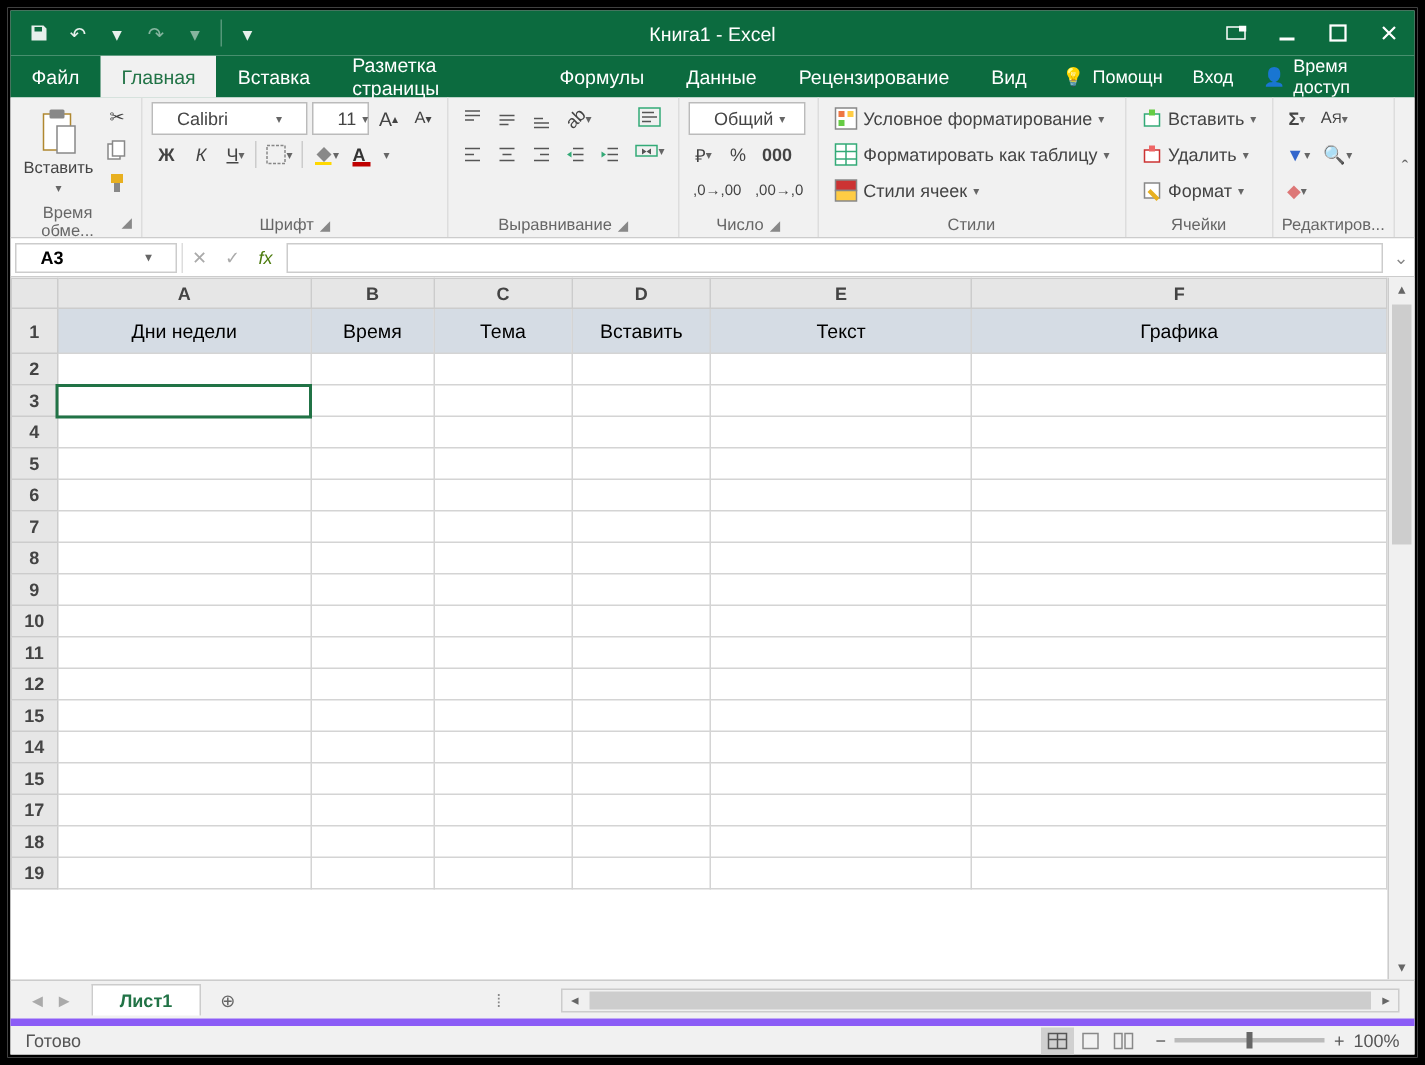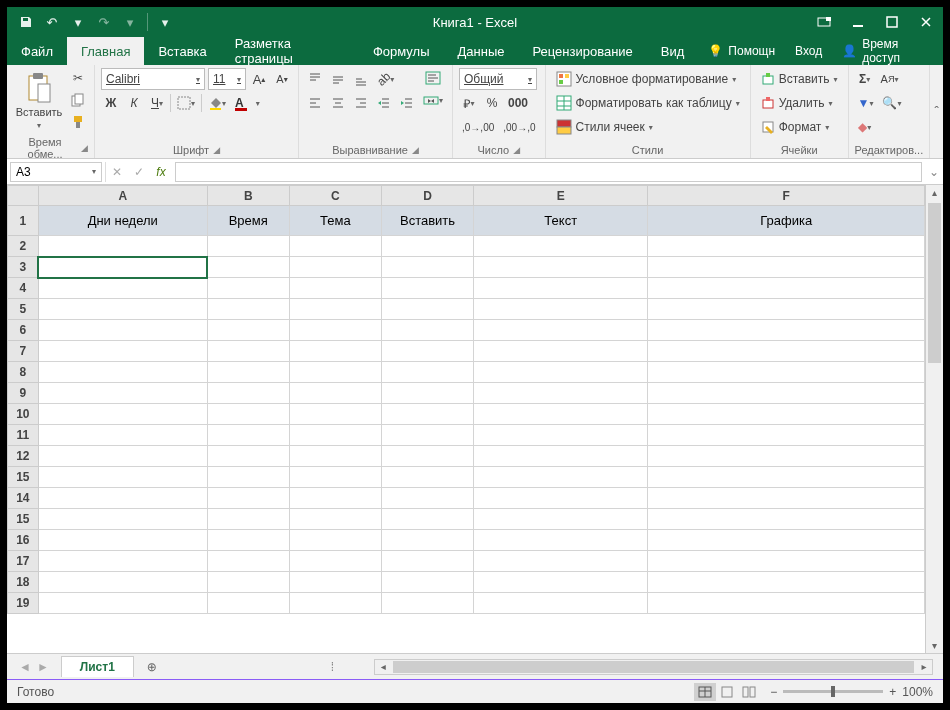--- a/index.html
+++ b/index.html
@@ -20,28 +20,28 @@
 .ribbon { background: #f1f1f1; height: 94px; display: flex; border-bottom: 1px solid #ccc; font-size: 11px; color: #444; }
 .group { display: flex; flex-direction: column; padding: 3px 6px 0; border-right: 1px solid #ddd; }
 .group .gbody { flex: 1; display: flex; align-items: flex-start; gap: 3px; }
 .group .glabel { text-align: center; font-size: 11px; color: #666; padding: 2px 0; display: flex; justify-content: center; align-items: center; gap: 4px; }
 .glabel .dlg { font-size: 9px; color: #888; }
 .bigbtn { display: flex; flex-direction: column; align-items: center; justify-content: center; width: 52px; height: 66px; font-size: 11px; text-align: center; gap: 2px; }
 .biglbl { line-height: 1.1; }
 .col { display: flex; flex-direction: column; gap: 2px; }
 .row { display: flex; align-items: center; gap: 3px; height: 22px; }
 .btn { min-width: 20px; height: 20px; display: flex; align-items: center; justify-content: center; border: 1px solid transparent; font-size: 12px; padding: 0 2px; }
-.combo { border: 1px solid #bbb; background: #fff; height: 22px; display: flex; align-items: center; padding: 0 4px; font-size: 12px; text-decoration: underline; }
+.combo { border: 1px solid #bbb; background: #fff; height: 22px; display: flex; align-items: center; padding: 0 16px; font-size: 12px; }
 .combo .dd { margin-left: auto; font-size: 8px; color: #666; padding-left: 4px; }
 .stylebtn { height: 22px; display: flex; align-items: center; gap: 4px; padding: 0 4px; font-size: 12px; white-space: nowrap; }
 .cellbtn { height: 22px; display: flex; align-items: center; gap: 4px; padding: 0 4px; font-size: 12px; }
 .dd8 { font-size: 8px; color: #666; }
 .collapse { width: 18px; display: flex; align-items: center; justify-content: center; color: #666; font-size: 13px; }
 .fbar { height: 26px; display: flex; align-items: center; border-bottom: 1px solid #ccc; background: #fff; font-size: 12px; }
-.namebox { width: 92px; border: 1px solid #ccc; margin: 2px 3px; height: 20px; display: flex; align-items: center; padding: 0 5px; }
+.namebox { width: 108px; border: 1px solid #ccc; margin: 2px 3px; height: 20px; display: flex; align-items: center; padding: 0 16px; font-weight: bold; }
 .namebox .dd8 { margin-left: auto; }
 .fbar .fsep { width: 1px; height: 20px; background: #ddd; }
 .fbar .fbtn { width: 22px; height: 20px; display: flex; align-items: center; justify-content: center; color: #aaa; font-size: 12px; }
 .fbar .finput { flex: 1; height: 20px; border: 1px solid #ccc; margin: 2px 3px; }
 .fbar .exp { width: 18px; text-align: center; color: #888; }
 .sheet { flex: 1; display: flex; overflow: hidden; background: #fff; }
 .sheet table { border-collapse: collapse; table-layout: fixed; width: 100%; }
 .sheet .corner { width: 30px; height: 20px; background: #e6e6e6; border: 1px solid #ccc; }
 .colhdr { background: #e6e6e6; border: 1px solid #ccc; height: 20px; text-align: center; font-size: 12px; color: #444; }
 .rowhdr { background: #e6e6e6; border: 1px solid #ccc; width: 30px; text-align: center; font-size: 12px; color: #444; height: 21px; }
@@ -51,21 +51,21 @@
 .sheet .vsb { width: 18px; background: #f0f0f0; border-left: 1px solid #ccc; position: relative; }
 .sheet .vsb .thumb { position: absolute; top: 18px; left: 2px; right: 2px; height: 160px; background: #cdcdcd; }
 .sheet .vsb .arr { position: absolute; left: 0; right: 0; text-align: center; font-size: 10px; color: #666; }
 .tabsbar { height: 26px; display: flex; align-items: center; border-top: 1px solid #ccc; background: #f1f1f1; font-size: 12px; }
 .tabsbar .nav { display: flex; gap: 6px; padding: 0 12px; color: #aaa; }
 .wtab { background: #fff; border: 1px solid #ccc; border-bottom: none; padding: 3px 18px; font-size: 12px; color: #217346; font-weight: 600; }
 .newtab { width: 24px; height: 24px; display: flex; align-items: center; justify-content: center; color: #666; margin-left: 6px; }
 .tabsbar .hsb { flex: 1; height: 16px; background: #f0f0f0; border: 1px solid #ccc; margin: 0 10px 0 40px; display: flex; align-items: center; position: relative; }
 .tabsbar .hsb .arr { width: 16px; text-align: center; font-size: 10px; color: #666; }
 .tabsbar .hsb .thumb { height: 12px; flex: 1; background: #cdcdcd; margin: 0 2px; }
-.status { height: 24px; background: #f1f1f1; border-top: 1px solid #8b5cf6; display: flex; align-items: center; font-size: 12px; color: #555; padding: 5px 10px; }
+.status { height: 24px; background: #f1f1f1; border-top: 5px solid #8b5cf6; display: flex; align-items: center; font-size: 12px; color: #555; padding: 5px 10px; }
 .status .spacer { flex: 1; }
 .status .vbtn { width: 22px; height: 18px; display: flex; align-items: center; justify-content: center; border: 1px solid transparent; color: #666; }
 .status .vbtn.active { background: #d0d0d0; }
 .status .zoom { display: flex; align-items: center; gap: 6px; margin-left: 10px; }
 .status .slider { width: 100px; height: 3px; background: #bbb; position: relative; }
 .status .slider .sthumb { position: absolute; top: -4px; left: 48px; width: 4px; height: 11px; background: #666; }
 svg { display: block; }
 </style>
 </head>
 <body>
@@ -631,29 +631,20 @@
             <tr>
               <th class="rowhdr">15</th>
               <td class="cell"></td>
               <td class="cell"></td>
               <td class="cell"></td>
               <td class="cell"></td>
               <td class="cell"></td>
               <td class="cell"></td>
             </tr>
             <tr>
-              <th class="rowhdr">16</th>
-              <td class="cell"></td>
-              <td class="cell"></td>
-              <td class="cell"></td>
-              <td class="cell"></td>
-              <td class="cell"></td>
-              <td class="cell"></td>
-            </tr>
-            <tr>
               <th class="rowhdr">17</th>
               <td class="cell"></td>
               <td class="cell"></td>
               <td class="cell"></td>
               <td class="cell"></td>
               <td class="cell"></td>
               <td class="cell"></td>
             </tr>
             <tr>
               <th class="rowhdr">18</th>

